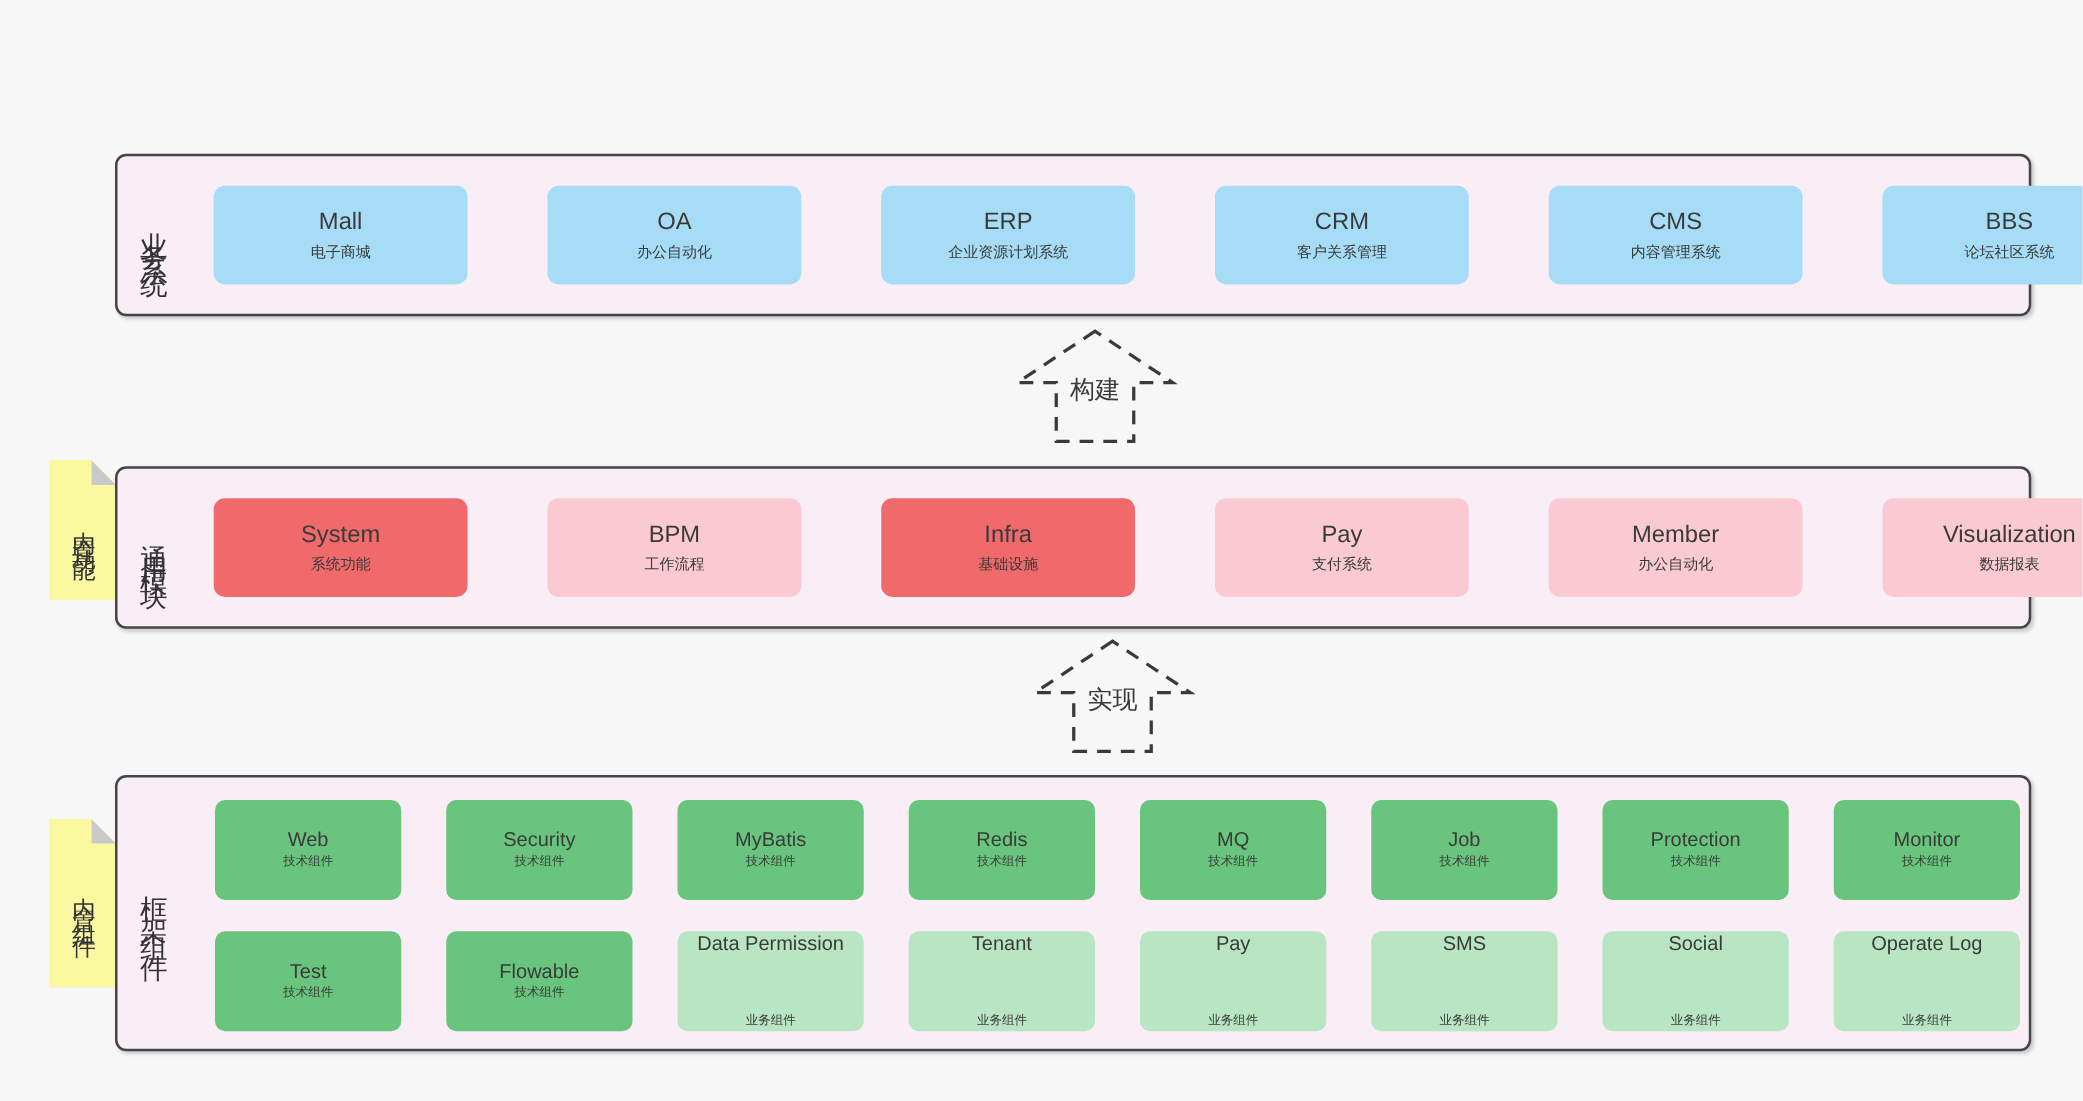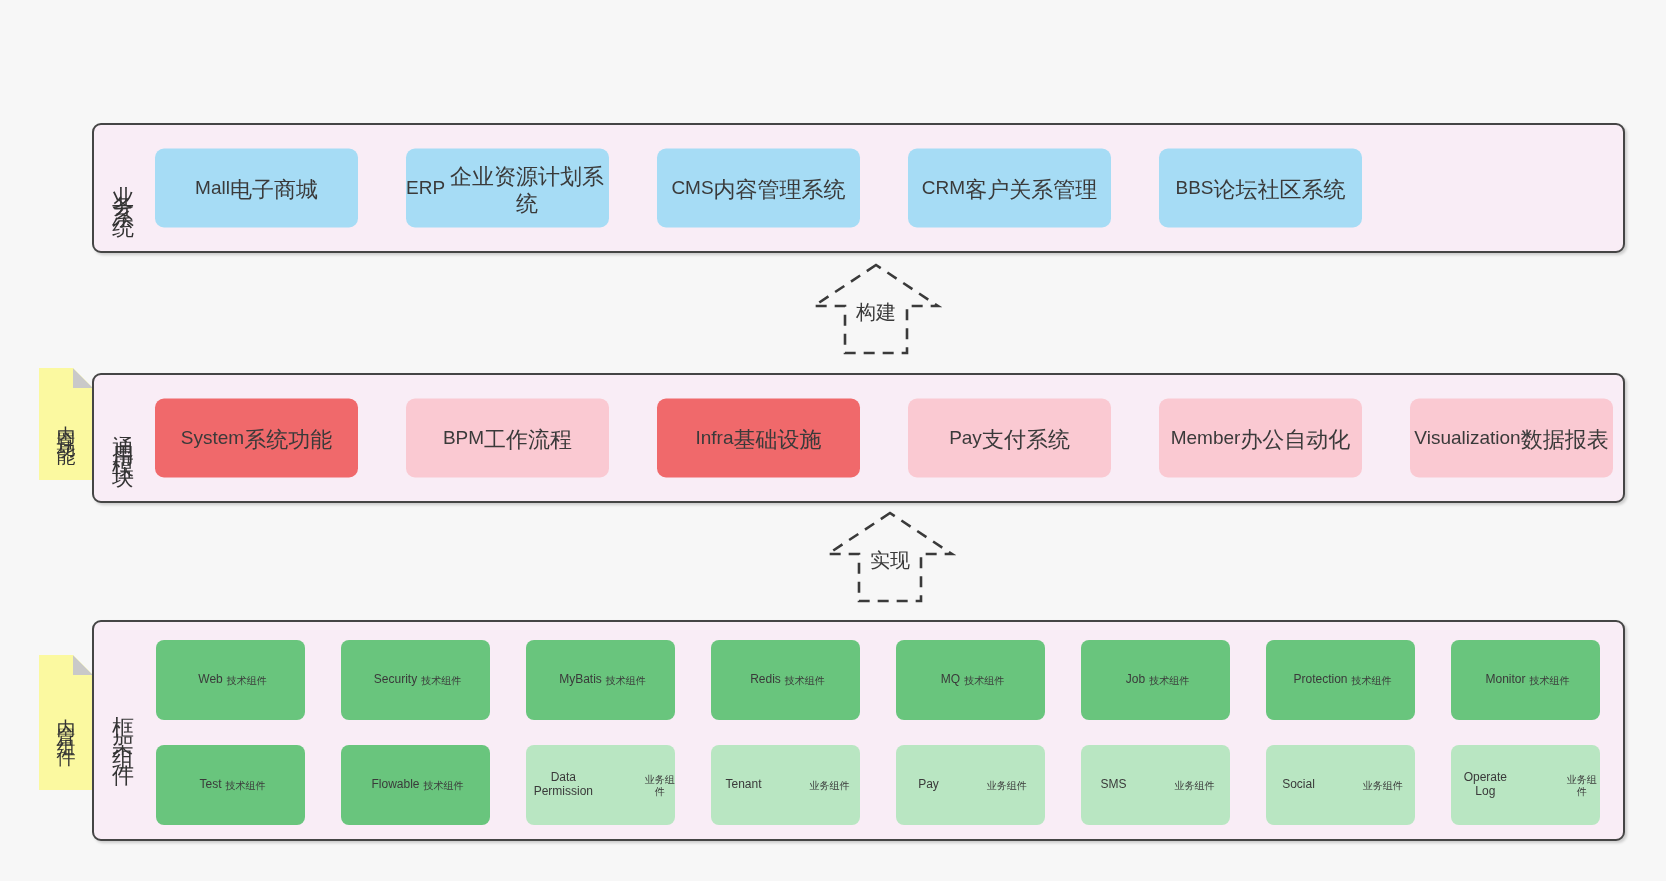--- a/index.html
+++ b/index.html
@@ -27,39 +27,39 @@
     font-size:22px; letter-spacing:10px; color:#333; white-space:nowrap;
   }
   #components-layer .side-label { letter-spacing:16px; }
 
   .box-row {
     position:absolute; left:61px; top:50%; transform:translateY(-50%);
     display:flex; gap:48px;
   }
   .box {
     width:203px; height:79px; border-radius:9px;
-    display:flex; align-items:center; justify-content:center;
-    text-align:center; color:#3a3a3a;
+    display:flex; flex-direction:column; align-items:center; justify-content:center;
+    text-align:center; color:#3a3a3a;margin-left:16px;
   }
   .box-name { font-size:19px; line-height:1.2; }
-  .box-desc { font-size:22px; line-height:1.2; margin-top:4px; }
+  .box-desc { font-size:12px; line-height:1.2; margin-top:4px; }
 
   .blue        { background:var(--blue,#a6dcf5); }
   .red         { background:var(--red,#f0696b); }
   .pink        { background:var(--pink,#fac9d2); }
   .green-dark  { background:var(--green_dark,#69c57d); }
   .green-light { background:var(--green_light,#b9e6c2);gap:44px; }
 
   .grid {
     position:absolute; left:62px; top:18px;
     display:grid; grid-template-columns:repeat(8,149px);
     grid-auto-rows:80px; column-gap:36px; row-gap:25px;
   }
   .grid .box { width:149px; height:80px; border-radius:8px; }
-  .grid .box-name { font-size:12px; line-height:1.15; padding:0 4px;text-align:center; }
+  .grid .box-name { font-size:16px; line-height:1.15; padding:0 4px;text-align:center; }
   .grid .box-desc { font-size:10px; margin-top:2px; }
 
   .note {
     position:absolute; width:54px;
     background:var(--yellow,#fbf9a0);
     box-shadow:1px 2px 3px rgba(0,0,0,.15);
     clip-path:polygon(0 0, calc(100% - 20px) 0, 100% 20px, 100% 100%, 0 100%);
   }
   #note-builtin-features   { left:39px; top:368px; height:112px; }
   #note-builtin-components { left:39px; top:655px; height:135px; }
@@ -89,30 +89,34 @@
 <body>
 
 <div class="container" id="business-layer">
   <div class="side-label">业务系统</div>
   <div class="box-row">
     <div class="box blue">
       <div class="box-name">Mall</div>
       <div class="box-desc">电子商城</div>
     </div>
     <div class="box blue">
+      <div class="box-name">OA</div>
+      <div class="box-desc">办公自动化</div>
+    </div>
+    <div class="box blue">
       <div class="box-name">ERP</div>
       <div class="box-desc">企业资源计划系统</div>
     </div>
     <div class="box blue">
+      <div class="box-name">CRM</div>
+      <div class="box-desc">客户关系管理</div>
+    </div>
+    <div class="box blue">
       <div class="box-name">CMS</div>
       <div class="box-desc">内容管理系统</div>
-    </div>
-    <div class="box blue">
-      <div class="box-name">CRM</div>
-      <div class="box-desc">客户关系管理</div>
     </div>
     <div class="box blue">
       <div class="box-name">BBS</div>
       <div class="box-desc">论坛社区系统</div>
     </div>
   </div>
 </div>
 
 <div class="arrow" id="build-arrow">
   <svg width="132" height="94" viewBox="0 0 132 94">

